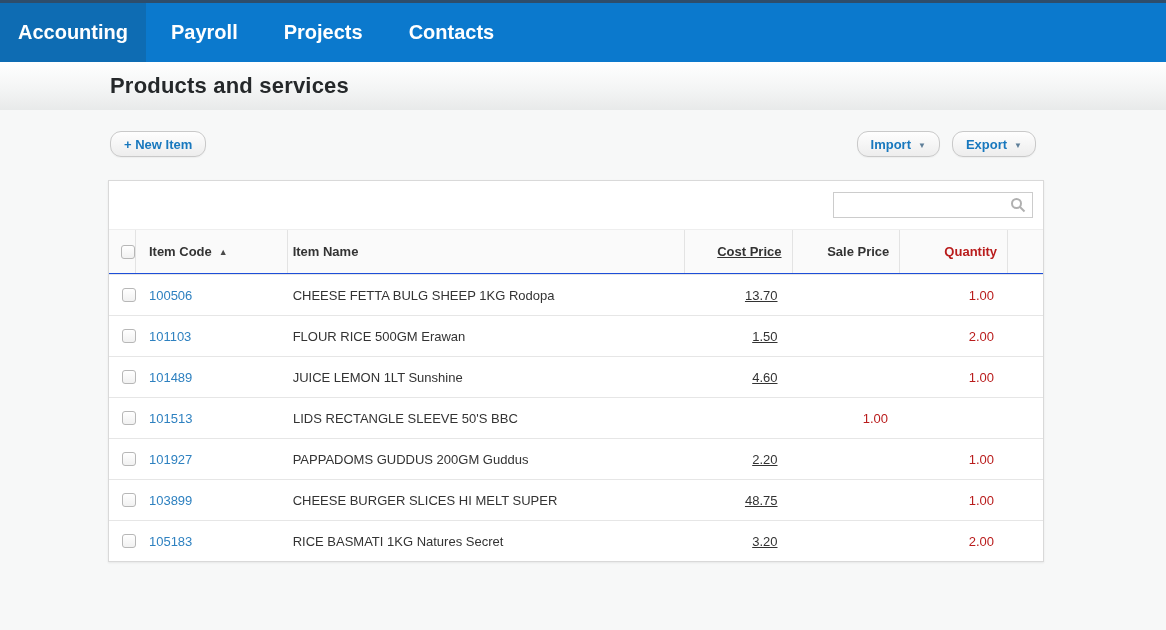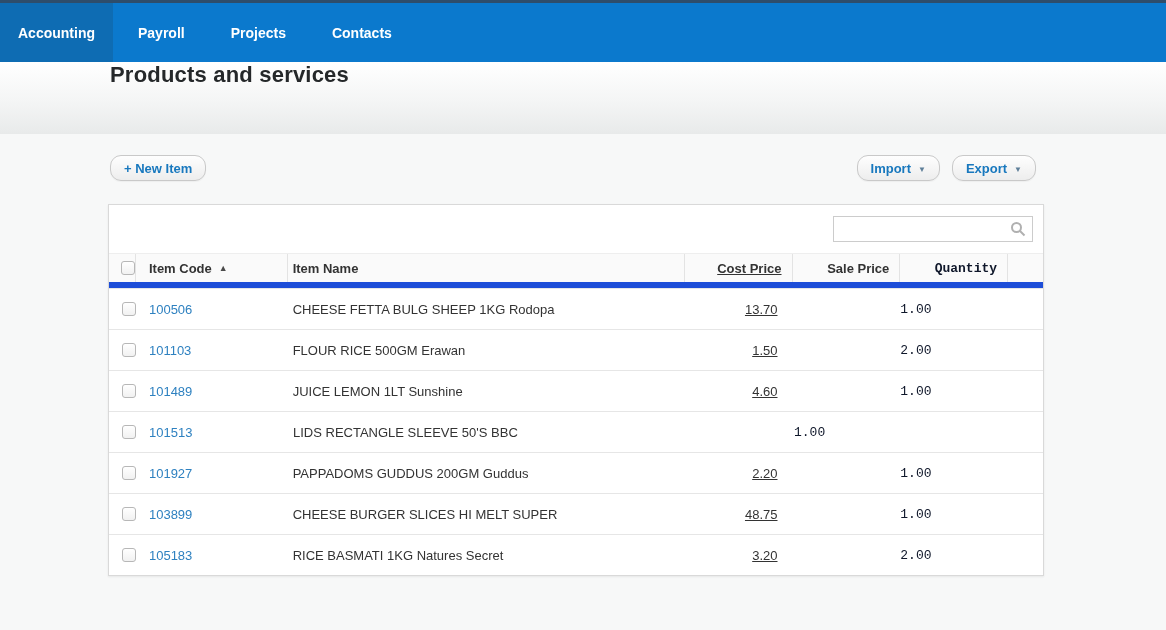--- a/index.html
+++ b/index.html
@@ -3,27 +3,27 @@
 <meta charset="utf-8">
 <style>
   * { margin:0; padding:0; box-sizing:border-box; }
   html,body { width:1166px; height:630px; overflow:hidden;
     font-family:"Liberation Sans", sans-serif; background:#f7f8f8; }
 
   
   .topstrip { height:3px; background:#2e4d6b; }
   .navbar { height:59px; background:#0b79cd; display:flex; align-items:stretch; }
   .nav-tab { display:flex; align-items:center; padding:0 21px;
-    color:#ffffff; font-size:14px; font-weight:bold; cursor:pointer; }
+    color:#ffffff; font-size:20px; font-weight:bold; cursor:pointer; }
   .nav-tab.active { background:#0e6cb3; padding:0 18px; }
   .nav-tab + .nav-tab { margin-left:4px; }
 
   
-  .titleband { height:72px; background:linear-gradient(180deg,#ffffff 0%,#f4f5f5 55%,#e8eaea 100%);
-    display:flex; padding-left:110px; }
+  .titleband { height:48px; background:linear-gradient(180deg,#ffffff 0%,#f4f5f5 55%,#e8eaea 100%);
+    display:flex; align-items:center; padding-left:110px; }
   .page-title { font-size:22px; font-weight:bold; color:#25282a; letter-spacing:.2px; }
 
   
   .toolbar { margin:21px 130px 0 110px; display:flex; justify-content:space-between; }
   .btn-group { display:flex; gap:12px; }
   .btn { height:26px; padding:0 13px; font-family:inherit; font-size:13px; font-weight:bold;
     color:#1878be; background:linear-gradient(180deg,#fefefe,#ededed);
     border:1px solid #c9c9c9; border-radius:11px; cursor:pointer;
     display:inline-flex; align-items:center; gap:7px;
     box-shadow:0 1px 1px rgba(0,0,0,.04); }
@@ -32,38 +32,38 @@
   
   .card { width:936px; margin:23px 0 0 108px; background:#ffffff;
     border:1px solid #d9d9d9; box-shadow:0 1px 2px rgba(0,0,0,.07); }
 
   .search-row { height:48px; padding:11px 10px 0 0; display:flex; justify-content:flex-end; }
   .search-wrap { position:relative; width:200px; height:26px; }
   .search-input { width:100%; height:100%; border:1px solid #cccccc; background:#fff;
     padding:0 28px 0 8px; font-family:inherit; font-size:13px; color:#333; outline:none; }
   .search-icon { position:absolute; right:7px; top:5px; width:16px; height:16px; }
 
-  .thead { display:flex; height:35px; background:#fafafa;
-    border-top:1px solid #eeeeee; border-bottom:6px solid #1d4ed8; font-size:13px; }
+  .thead { display:flex; height:45px; background:#fafafa;
+    border-top:1px solid #eeeeee; border-bottom:1px solid #1d4ed8; font-size:13px; }
   .th { display:flex; align-items:center; border-right:1px solid #e3e3e3;
     font-weight:bold; color:#1b7dc0; }
   .th.no-sep { border-right:none; }
   .th-code { color:#333333; }
   .sort-asc { font-size:9px; color:#4a4a4a; margin-left:7px; }
 
   .trow { display:flex; height:41px; border-top:1px solid #e6e6e6; font-size:13px;
     align-items:center; background:#fff; }
   .trow:first-of-type { border-top:none; }
 
   .c-check { width:27px; display:flex; justify-content:flex-end; }
   .c-code  { width:152px; padding-left:13px; }
   .c-name  { width:398px; padding-left:5px; color:#333333; }
   .c-cost  { width:108px; justify-content:flex-end; text-align:right; padding-right:15px; color:#333333;text-decoration:underline; }
   .c-sale  { width:108px; justify-content:flex-end; text-align:right; padding-right:15px; color:#333333; }
-  .c-qty   { width:108px; justify-content:flex-end; text-align:left; padding-right:14px; color:#0f172a;font-family:Liberation Mono, monospace; }
+  .c-qty   { width:108px; justify-content:flex-end; text-align:right; padding-right:14px; color:#b91c1c; }
   .c-last  { width:35px; }
   .thead .c-cost, .thead .c-sale, .thead .c-qty { padding-right:10px; }
   .trow > div { display:flex; align-items:center; }
   .trow .c-cost, .trow .c-sale, .trow .c-qty { display:block; line-height:41px; }
 
   .code-link { color:#2e81c0; text-decoration:none; }
 
   input[type="checkbox"] { appearance:none; -webkit-appearance:none;
     width:14px; height:14px; border:1px solid #b7b7b7; border-radius:3px;
     background:linear-gradient(180deg,#ffffff,#f1f1f1); cursor:pointer; margin:0; }

